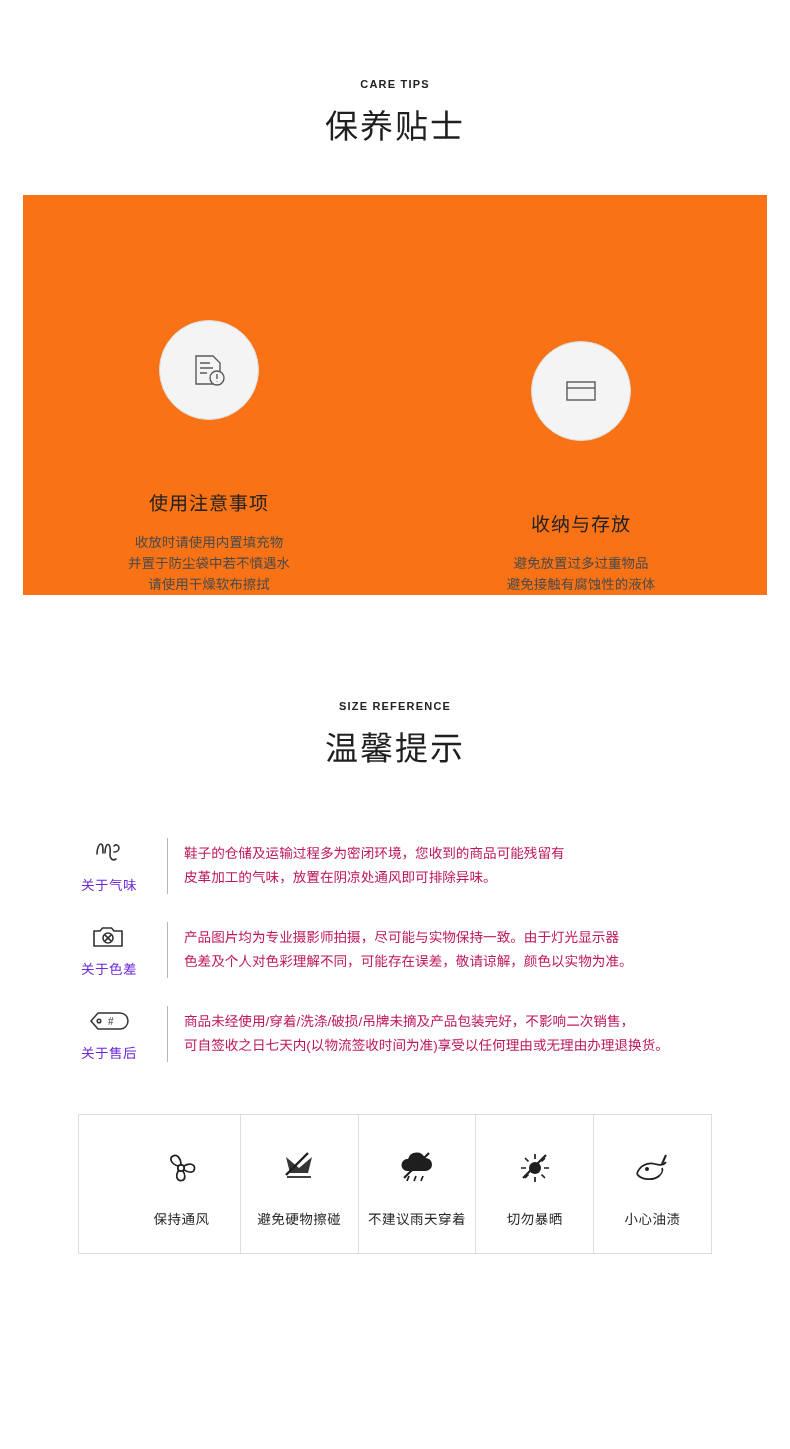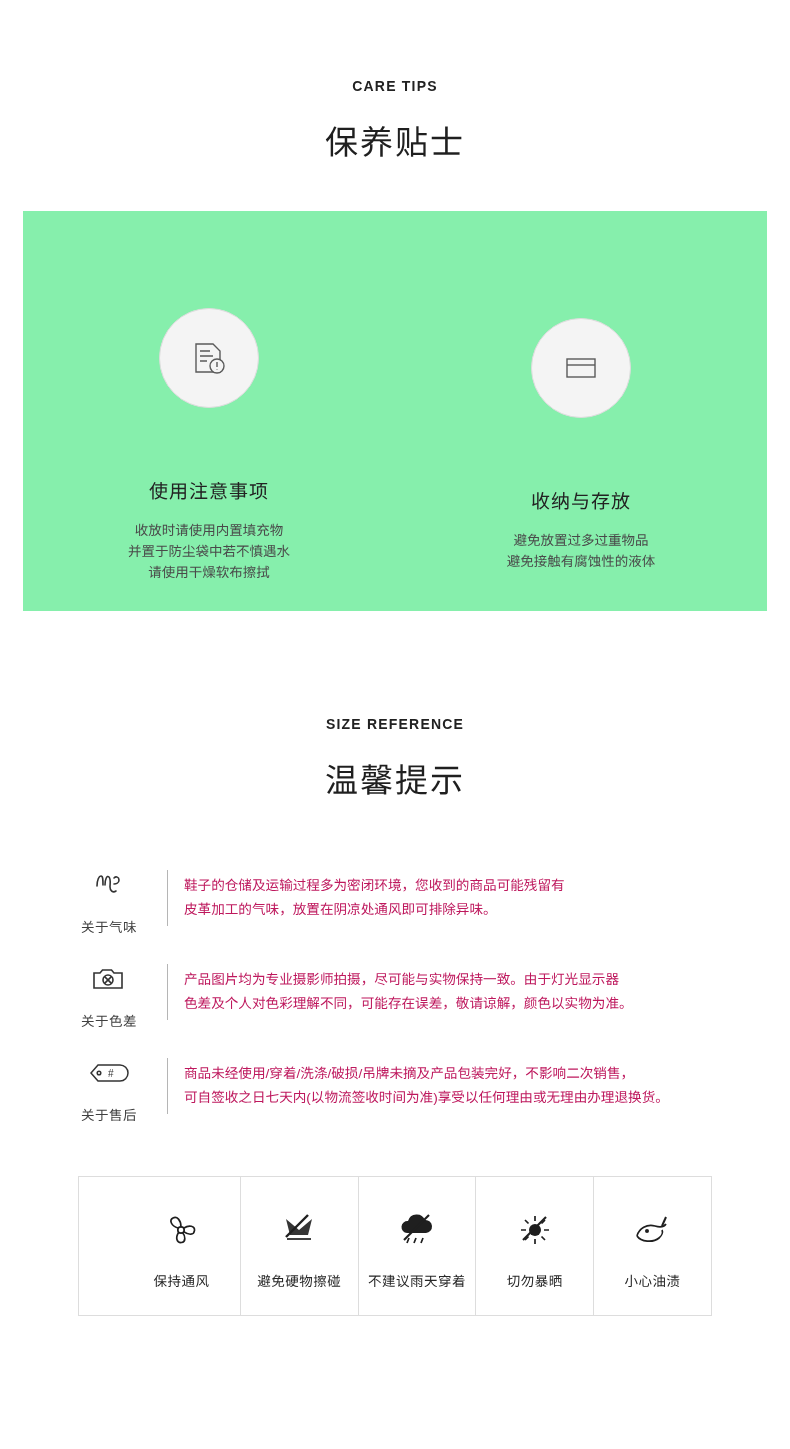--- a/index.html
+++ b/index.html
@@ -17,40 +17,40 @@
     color: #2b2b2b;
     overflow: hidden;
   }
 
   
   .section-care {
     padding-top: 78px;
   }
   .eyebrow {
     text-align: center;
-    font-size: 14px;
+    font-size: 11px;
     font-weight: bold;
     letter-spacing: 1.2px;
     color: #222222;
   }
   .headline-cn {
     text-align: center;
     font-size: 33px;
     font-weight: 400;
     color: #1f1f1f;
-    margin-top: 22px;
+    margin-top: 10px;
     letter-spacing: 2px;
   }
 
   .care-panel {
     margin: 47px 23px 0 23px;
-    background: #86efac;
+    background: #f97316;
     height: 400px;
     display: flex;
-    align-items: center;
+    align-items: flex-end;
     justify-content: space-around;
     padding-top: 68px;
   }
   .care-col {
     width: 222px;
     text-align: center;
   }
   .care-circle {
     width: 100px;
     height: 100px;
@@ -94,22 +94,22 @@
     text-align: center;
   }
   .note-icon {
     height: 30px;
     display: flex;
     align-items: center;
     justify-content: center;
   }
   .note-icon-label {
     font-size: 13.5px;
-    color: #404040;
-    margin-top: 16px;
+    color: #6d28d9;
+    margin-top: 6px;
     letter-spacing: 0.5px;
   }
   .note-text {
     border-left: 1px solid #b5b5b5;
     padding-left: 16px;
     margin-left: 4px;
     font-size: 13.6px;
     line-height: 24px;
     color: #be185d;
     padding-top: 4px;

